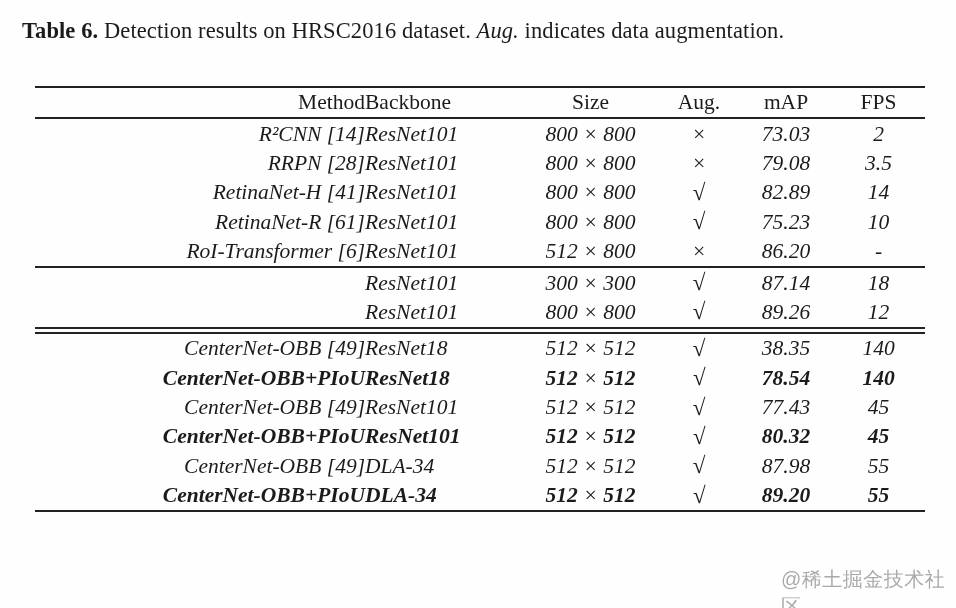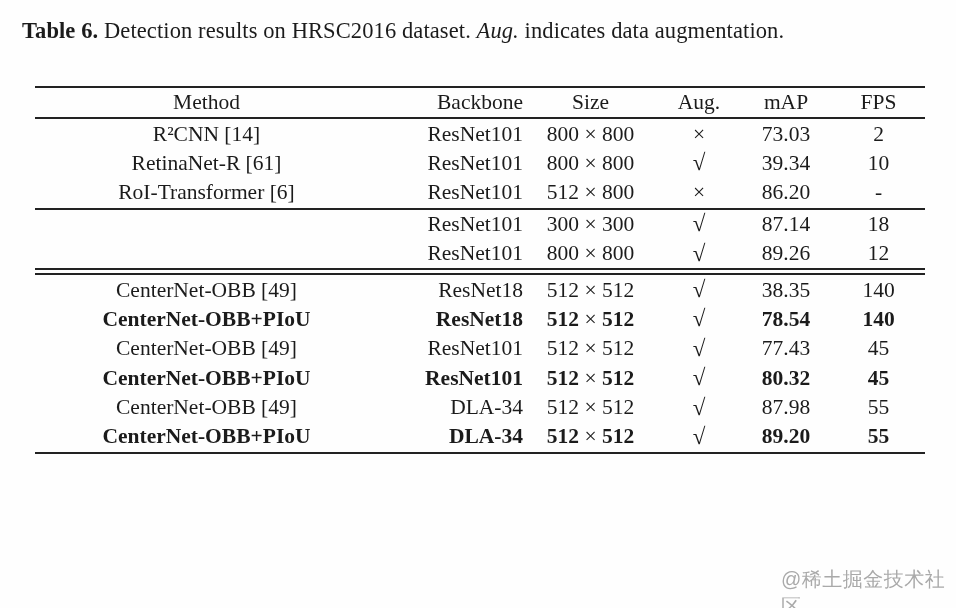--- a/index.html
+++ b/index.html
@@ -27,31 +27,31 @@
     left: 35px; top: 86px;
     width: 890px;
     border-collapse: collapse;
     table-layout: fixed;
     font-size: 21.5px;
   }
   thead {
     border-top: 2.5px solid #222;
     border-bottom: 2px solid #222;
   }
-  tbody { border-bottom: 2.5px solid #222; }
+  tbody { border-bottom: 2.5px solid #222; font-style: italic; }
   th, td {
     height: 29.4px;
     padding: 0;
     font-weight: normal;
     white-space: nowrap;
     overflow: visible;
     vertical-align: middle;
   }
-  th:nth-child(1), td:nth-child(1) { text-align: center; padding-left: 13px; }
-  th:nth-child(2), td:nth-child(2) { text-align: right; }
+  th:nth-child(1), td:nth-child(1) { text-align: right; padding-left: 13px; }
+  th:nth-child(2), td:nth-child(2) { text-align: left; }
   th:nth-child(n+3), td:nth-child(n+3) { text-align: center; }
   tr.rule-single { border-bottom: 2px solid #222; }
   tr.rule-double { border-bottom: 7px double #222; }
   tr.bold td { font-weight: bold; }
   tr.bold td .times { font-weight: normal; }
   td .check { font-size: 23px; }
 
   .watermark {
     position: absolute;
     left: 781px; top: 566px;
@@ -93,25 +93,41 @@
   <tbody>
       <tr class="">
         <td>R²CNN [14]</td>
         <td>ResNet101</td>
         <td>800<span class="times"> × </span>800</td>
         <td><span>×</span></td>
         <td>73.03</td>
         <td>2</td>
       </tr>
       <tr class="">
+        <td>RRPN [28]</td>
+        <td>ResNet101</td>
+        <td>800<span class="times"> × </span>800</td>
+        <td><span>×</span></td>
+        <td>79.08</td>
+        <td>3.5</td>
+      </tr>
+      <tr class="">
+        <td>RetinaNet-H [41]</td>
+        <td>ResNet101</td>
+        <td>800<span class="times"> × </span>800</td>
+        <td><span class="check">√</span></td>
+        <td>82.89</td>
+        <td>14</td>
+      </tr>
+      <tr class="">
         <td>RetinaNet-R [61]</td>
         <td>ResNet101</td>
         <td>800<span class="times"> × </span>800</td>
         <td><span class="check">√</span></td>
-        <td>39.34</td>
+        <td>75.23</td>
         <td>10</td>
       </tr>
       <tr class="rule-single">
         <td>RoI-Transformer [6]</td>
         <td>ResNet101</td>
         <td>512<span class="times"> × </span>800</td>
         <td><span>×</span></td>
         <td>86.20</td>
         <td>-</td>
       </tr>

